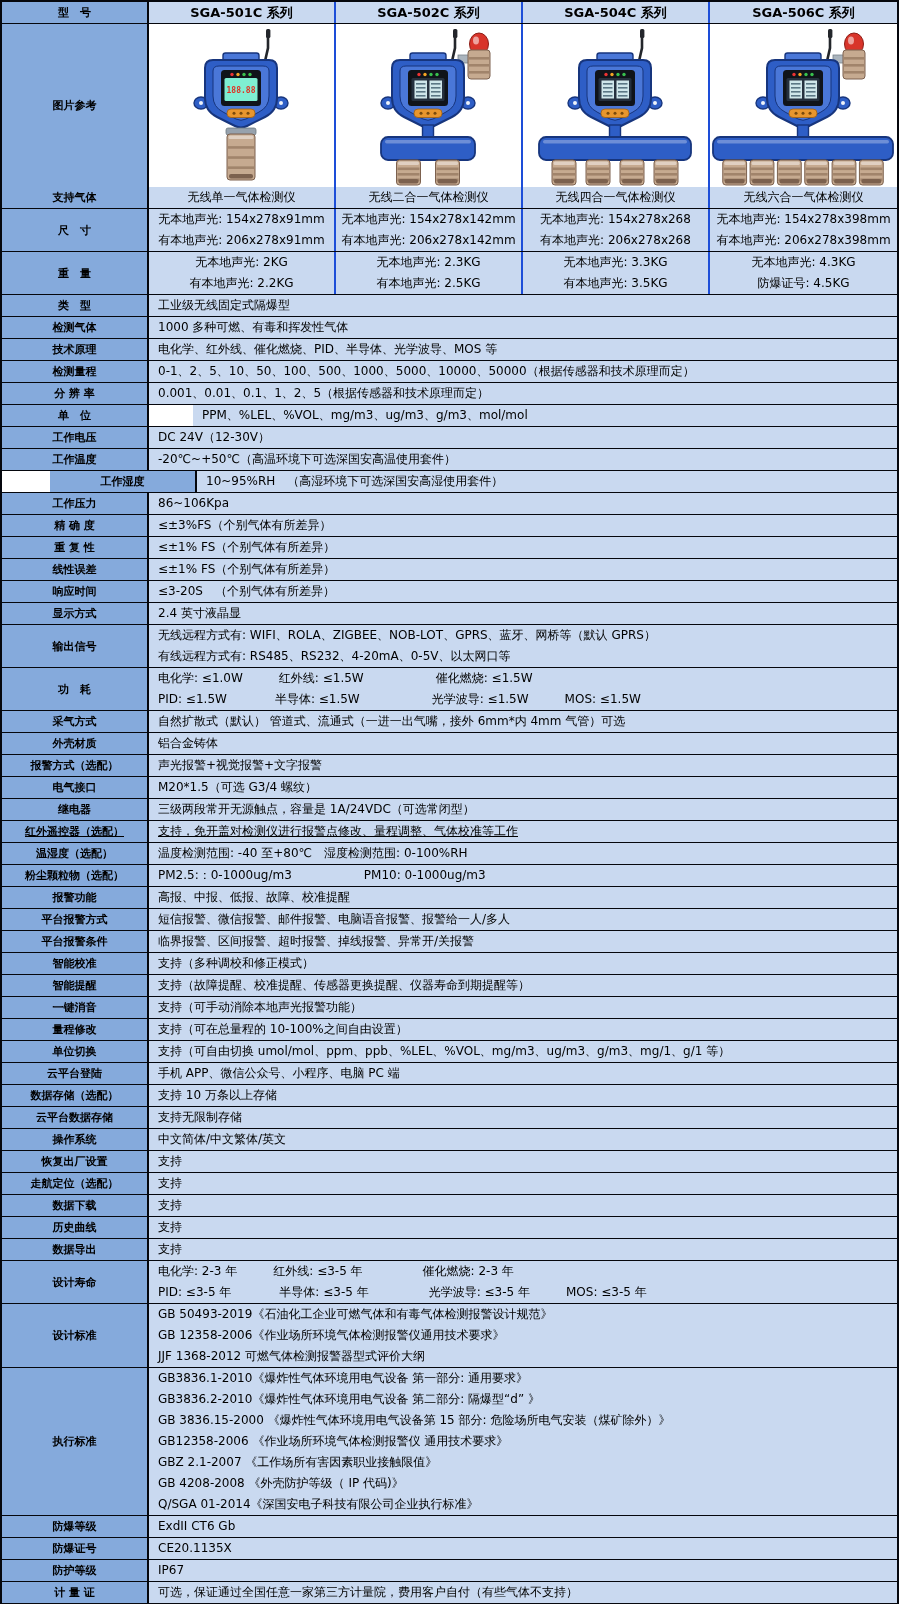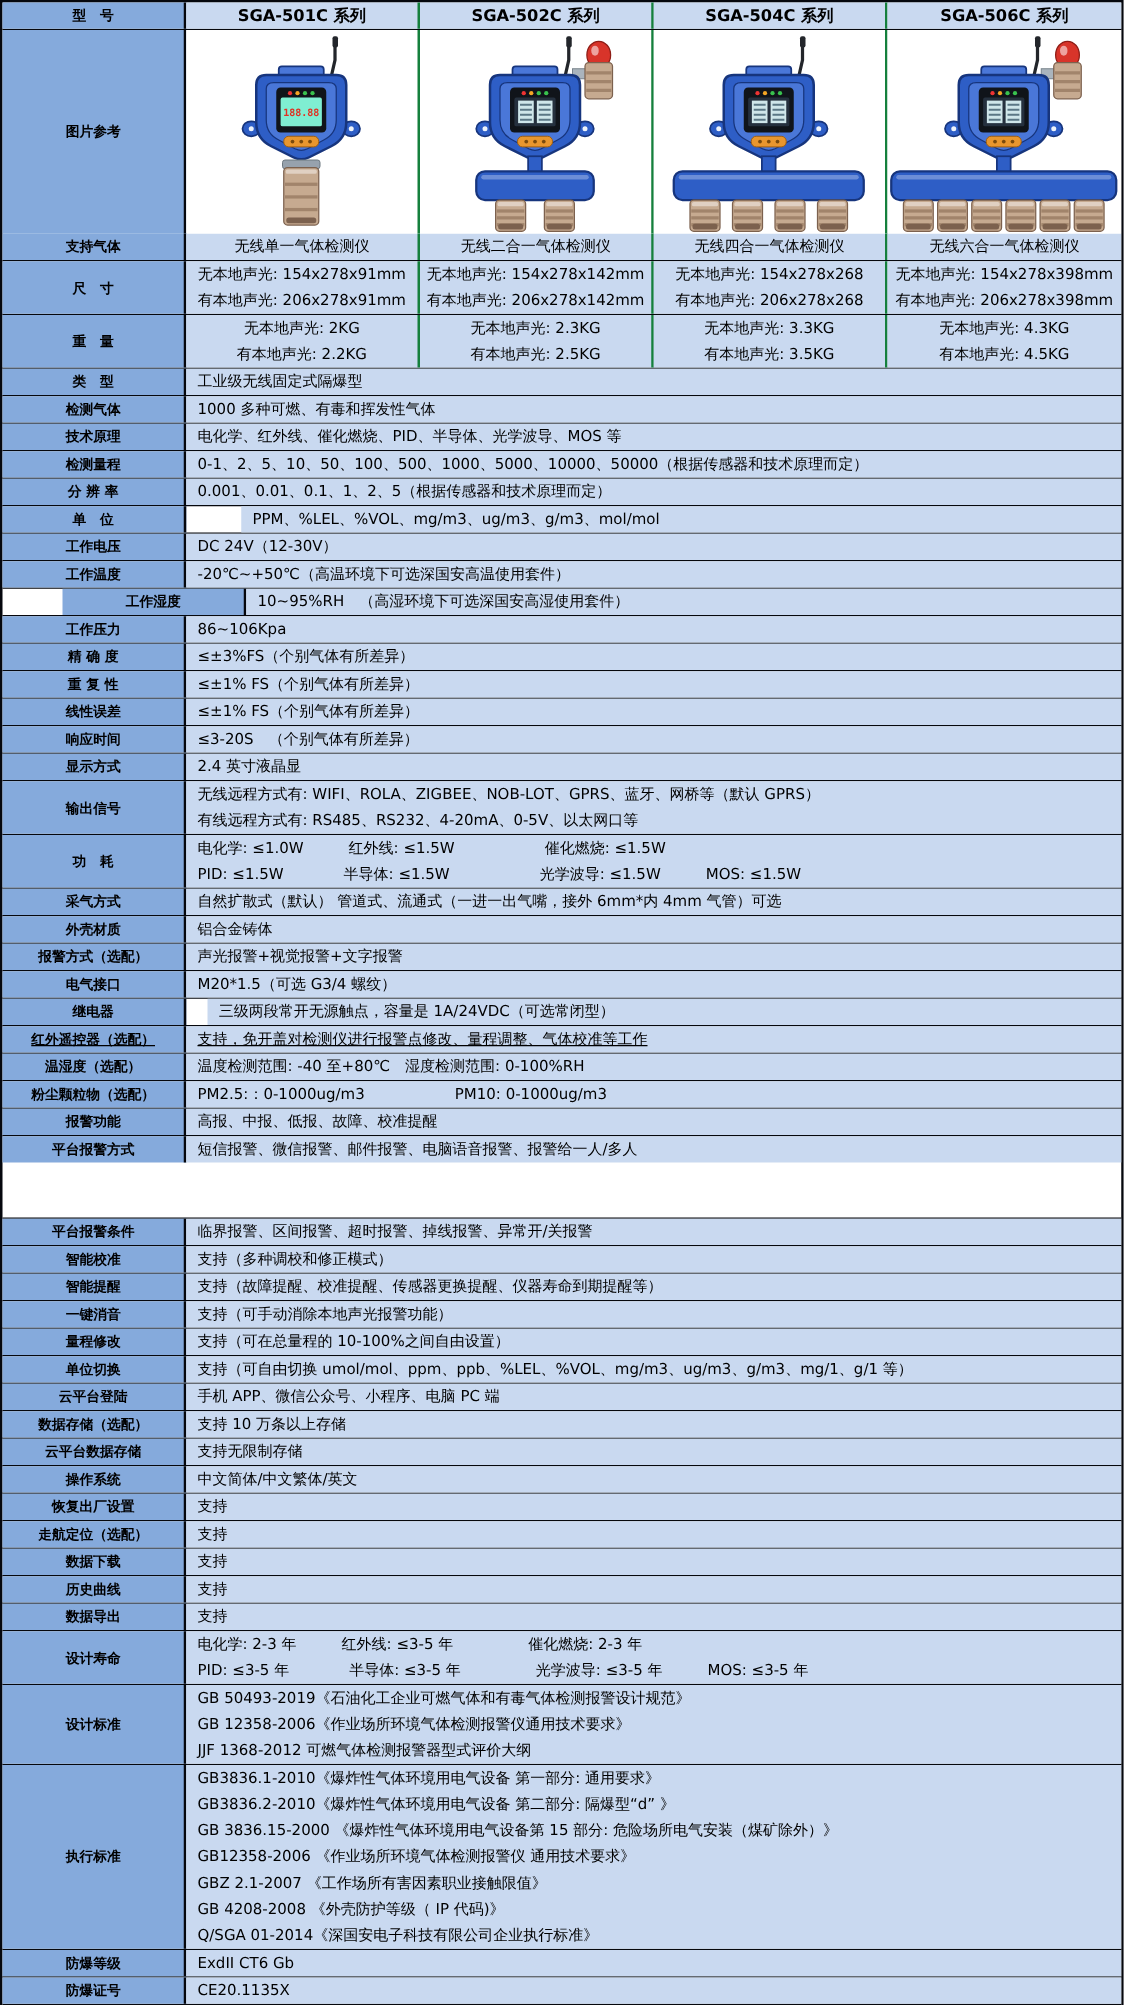--- a/index.html
+++ b/index.html
@@ -6,21 +6,21 @@
   body{width:899px;font-family:"DejaVu Sans","Liberation Sans",sans-serif;color:#000;}
   .tbl{width:899px;box-sizing:border-box;border:2px solid #05070d;}
   .row{display:flex;border-top:1px solid #05070d;}
   .row:first-child{border-top:none;}
   .cell{box-sizing:border-box;}
   .label{width:147px;background:#85AADC;font-weight:bold;font-size:11px;
          display:flex;align-items:center;justify-content:center;text-align:center;
          border-right:2px solid #05070d;padding:0 3px;line-height:15px;}
   .c4{width:187px;background:#C9D9F0;display:flex;flex-direction:column;
       justify-content:center;align-items:center;text-align:center;
-      border-right:2px solid #15803d;font-size:12px;}
+      border-right:2px solid #1d4ed8;font-size:12px;}
   .c4:last-child{border-right:none;}
   .model{font-weight:bold;font-size:13px;}
   .imgcell{background:#ffffff;padding:0;justify-content:flex-start;}
   .fullval{flex:1;background:#C9D9F0;display:flex;flex-direction:column;
            justify-content:center;padding:0 0 0 9px;font-size:12px;}
   .line{line-height:21px;white-space:pre-wrap;}
   svg{display:block;}
 </style>
 </head>
 <body>
@@ -309,21 +309,21 @@
         <div class="cell c4">
           <div class="line">无本地声光: 2.3KG</div>
           <div class="line">有本地声光: 2.5KG</div>
         </div>
         <div class="cell c4">
           <div class="line">无本地声光: 3.3KG</div>
           <div class="line">有本地声光: 3.5KG</div>
         </div>
         <div class="cell c4">
           <div class="line">无本地声光: 4.3KG</div>
-          <div class="line">有本地声光: 4.5KG</div>
+          <div class="line">防爆证号: 4.5KG</div>
         </div>
       </div>
       <div class="row" style="min-height: 21px;">
         <div class="cell label">类　型</div>
         <div class="cell fullval">
           <div class="line">工业级无线固定式隔爆型</div>
         </div>
       </div>
       <div class="row" style="min-height: 21px;">
         <div class="cell label">检测气体</div>
@@ -440,21 +440,21 @@
         <div class="cell fullval">
           <div class="line">声光报警+视觉报警+文字报警</div>
         </div>
       </div>
       <div class="row" style="min-height: 21px;">
         <div class="cell label">电气接口</div>
         <div class="cell fullval">
           <div class="line">M20*1.5（可选 G3/4 螺纹）</div>
         </div>
       </div>
-      <div class="row" style="min-height: 21px; gap: 17px;">
+      <div class="row" style="min-height: 21px;">
         <div class="cell label">继电器</div>
         <div class="cell fullval">
           <div class="line">三级两段常开无源触点，容量是 1A/24VDC（可选常闭型）</div>
         </div>
       </div>
       <div class="row" style="min-height: 21px; text-decoration: underline;">
         <div class="cell label">红外遥控器（选配）</div>
         <div class="cell fullval">
           <div class="line">支持，免开盖对检测仪进行报警点修改、量程调整、气体校准等工作</div>
         </div>
@@ -476,21 +476,21 @@
         <div class="cell fullval">
           <div class="line">高报、中报、低报、故障、校准提醒</div>
         </div>
       </div>
       <div class="row" style="min-height: 21px;">
         <div class="cell label">平台报警方式</div>
         <div class="cell fullval">
           <div class="line">短信报警、微信报警、邮件报警、电脑语音报警、报警给一人/多人</div>
         </div>
       </div>
-      <div class="row" style="min-height: 21px; margin-top: 44px;">
+      <div class="row" style="min-height: 21px;">
         <div class="cell label">平台报警条件</div>
         <div class="cell fullval">
           <div class="line">临界报警、区间报警、超时报警、掉线报警、异常开/关报警</div>
         </div>
       </div>
       <div class="row" style="min-height: 21px;">
         <div class="cell label">智能校准</div>
         <div class="cell fullval">
           <div class="line">支持（多种调校和修正模式）</div>
         </div>

